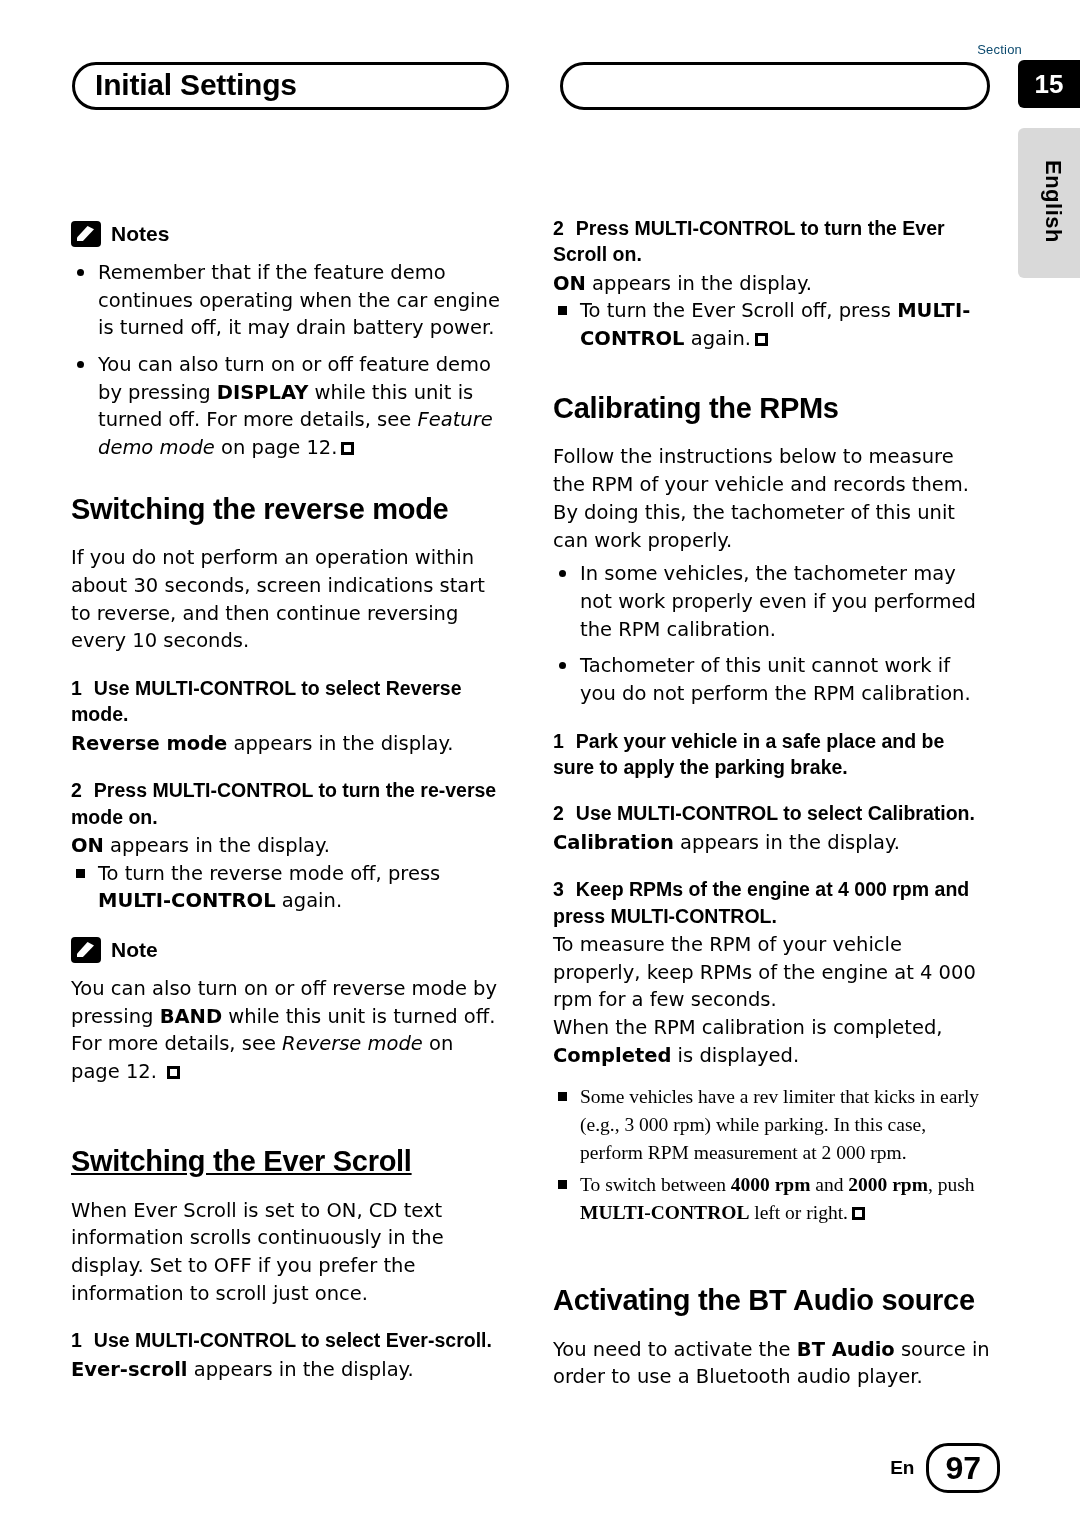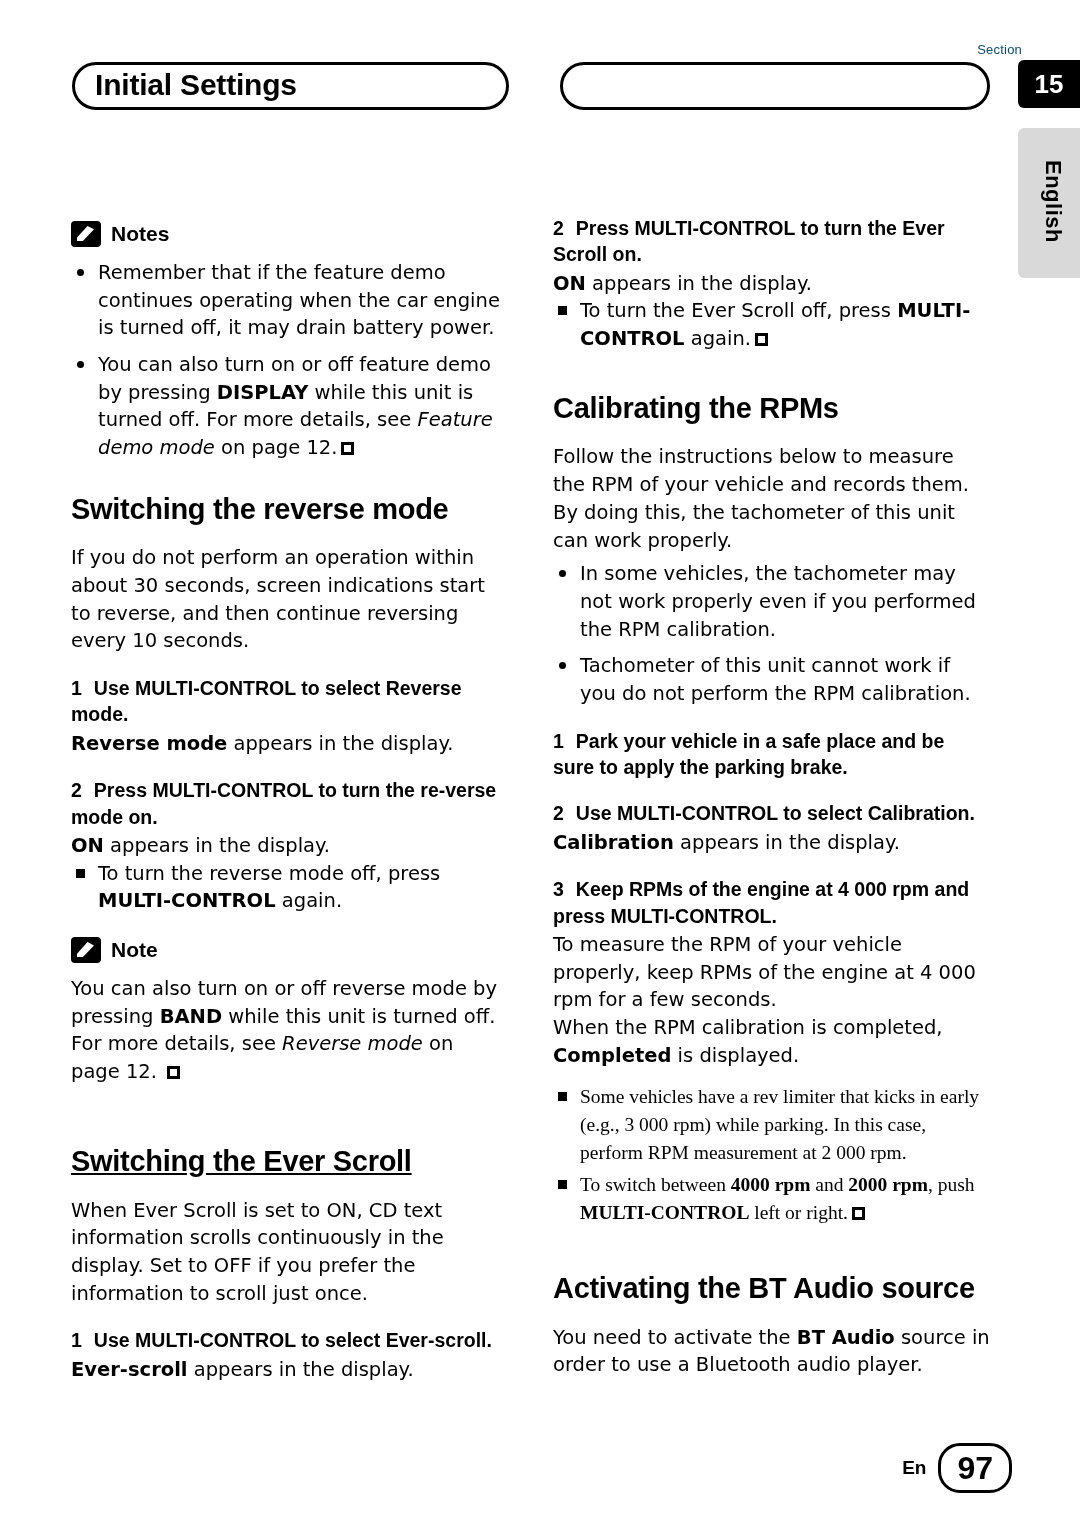--- a/index.html
+++ b/index.html
@@ -211,21 +211,21 @@
     content: "";
     position: absolute;
     left: 3px; top: 3px;
     width: 7px; height: 7px;
     background: #fff;
   }
 
   
   .footer {
     position: absolute;
-    right: 68px;
+    right: 80px;
     bottom: 36px;
     display: flex;
     align-items: center;
     gap: 12px;
   }
   .footer .en {
     font-family: "Liberation Sans", sans-serif;
     font-weight: bold;
     font-size: 19px;
   }
@@ -329,21 +329,21 @@
       <span class="num">3</span><span>Keep RPMs of the engine at 4 000 rpm and press MULTI-CONTROL.</span>
     </div>
     <p>To measure the RPM of your vehicle properly, keep RPMs of the engine at 4 000 rpm for a few seconds.</p>
     <p><span>When the RPM calibration is completed, </span><span class="b">Completed</span><span> is displayed.</span></p>
 
     <ul class="sqbullets" style="margin-top:14px;font-family:Liberation Serif, serif;">
       <li><span>Some vehicles have a rev limiter that kicks in early (e.g., 3 000 rpm) while parking. In this case, perform RPM measurement at 2 000 rpm.</span></li>
       <li><span>To switch between </span><span class="b">4000 rpm</span><span> and </span><span class="b">2000 rpm</span><span>, push </span><span class="b">MULTI-CONTROL</span><span> left or right.</span><span class="endmark"></span></li>
     </ul>
 
-    <h2 class="heading" style="margin-top:44px;"><span>Activating the </span><span>BT Audio</span><span> source</span></h2>
+    <h2 class="heading" style="margin-top:56px;"><span>Activating the </span><span>BT Audio</span><span> source</span></h2>
     <p><span>You need to activate the </span><span class="b">BT Audio</span><span> source in order to use a Bluetooth audio player.</span></p>
   </div>
 
   <div class="footer">
     <span class="en">En</span>
     <span class="pagenum">97</span>
   </div>
 
 </div>
 

